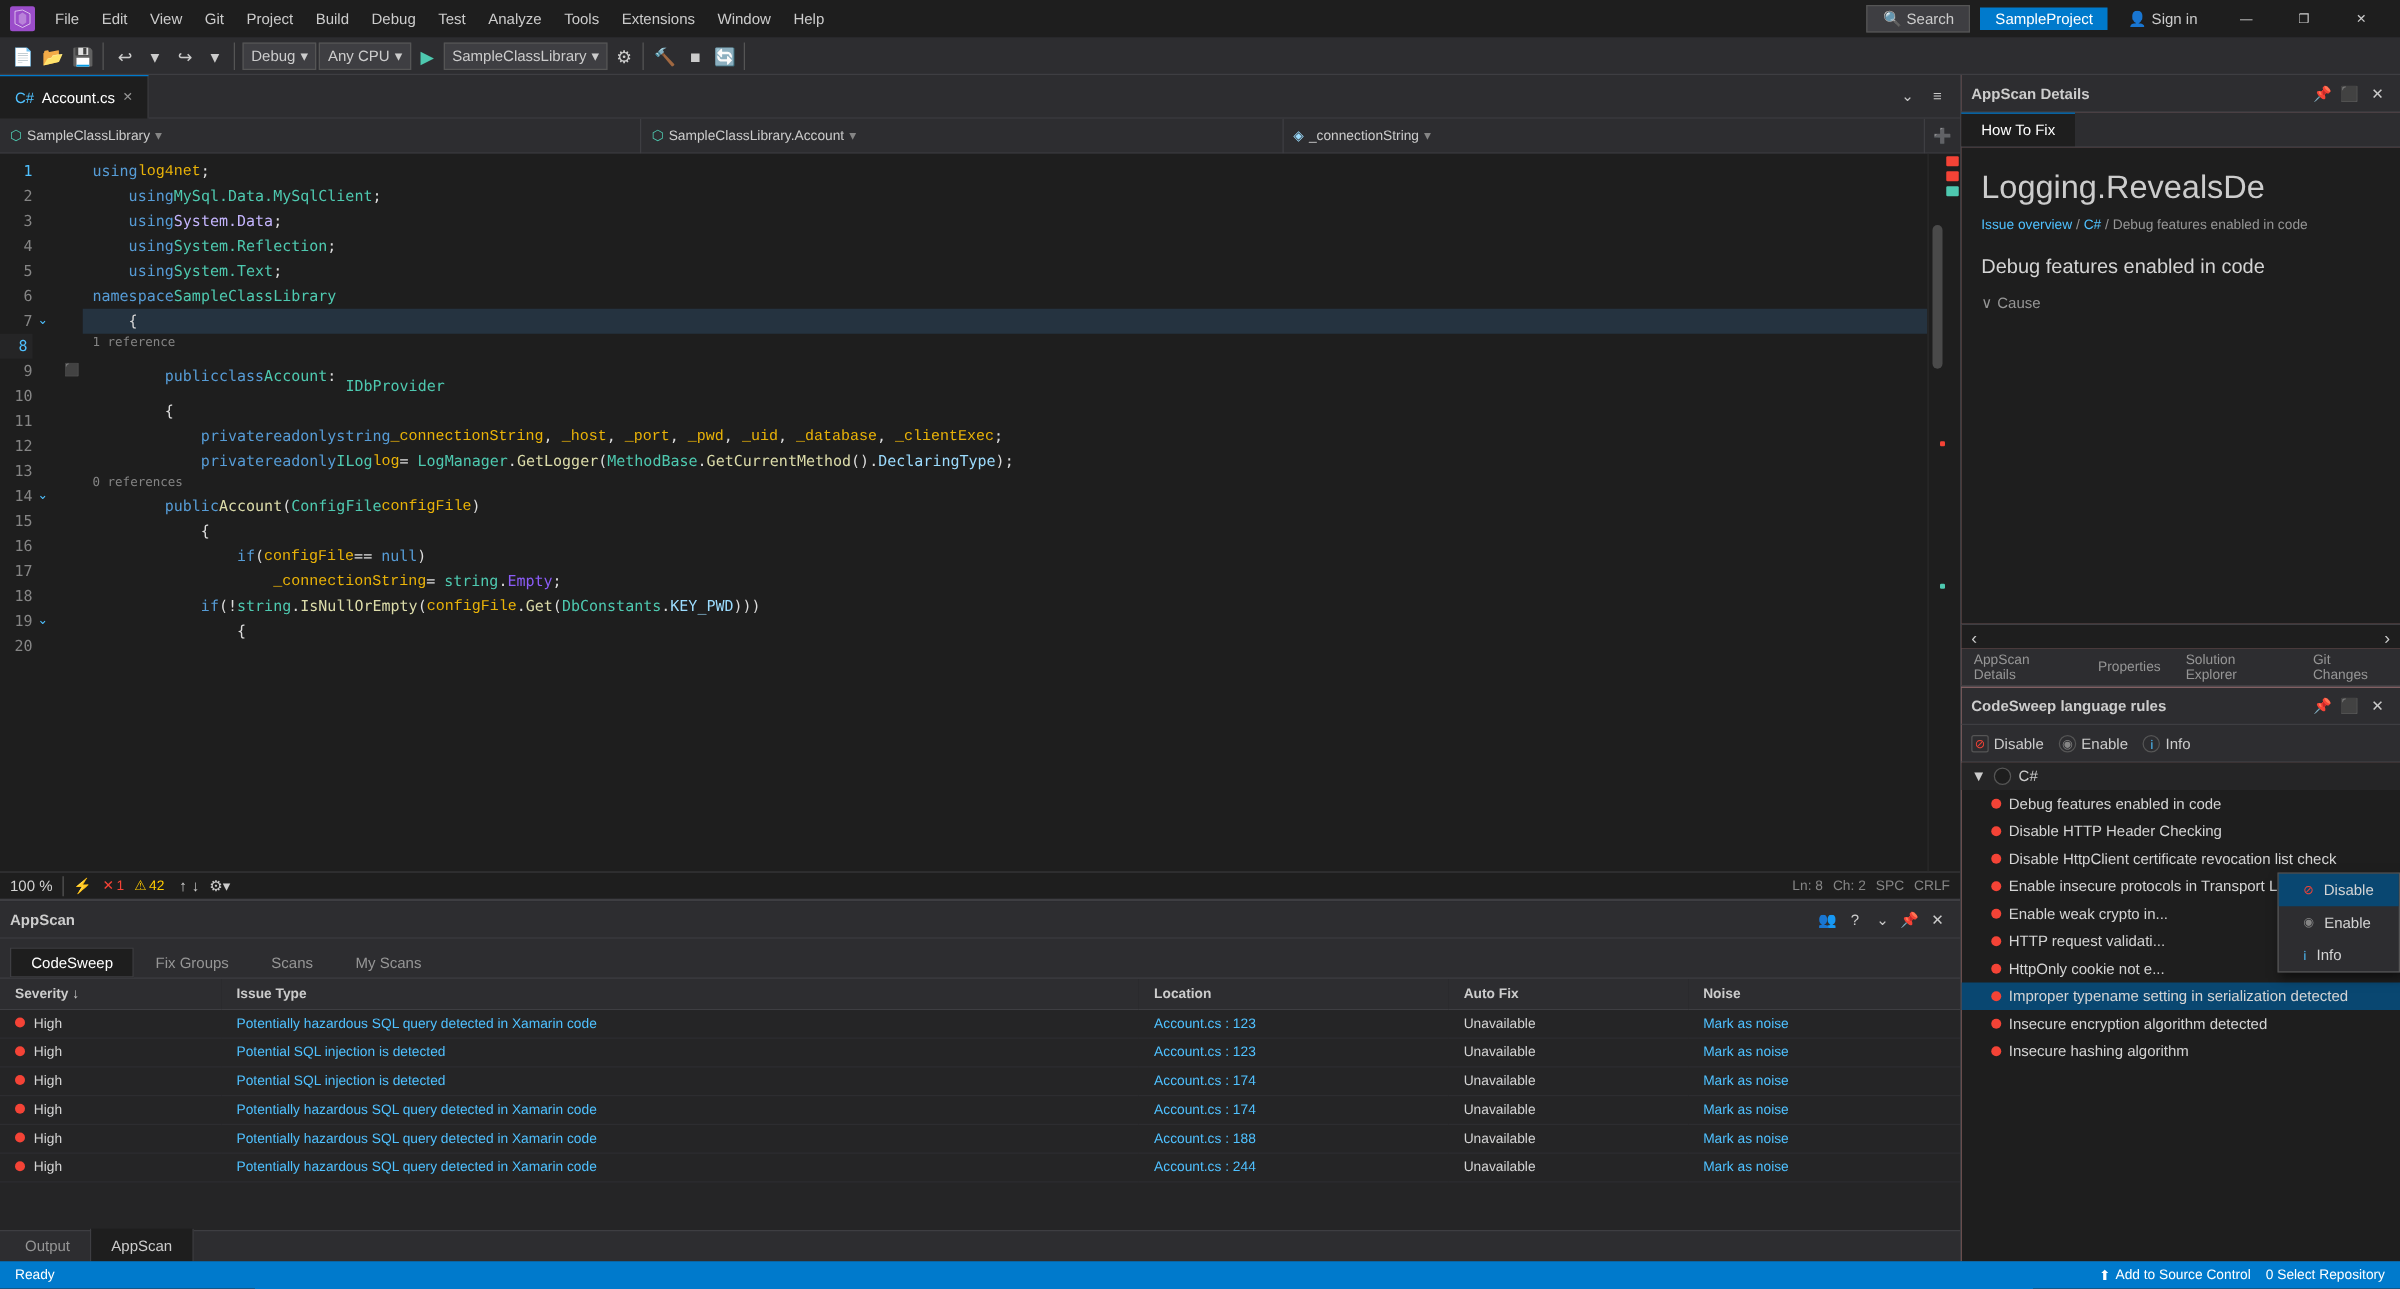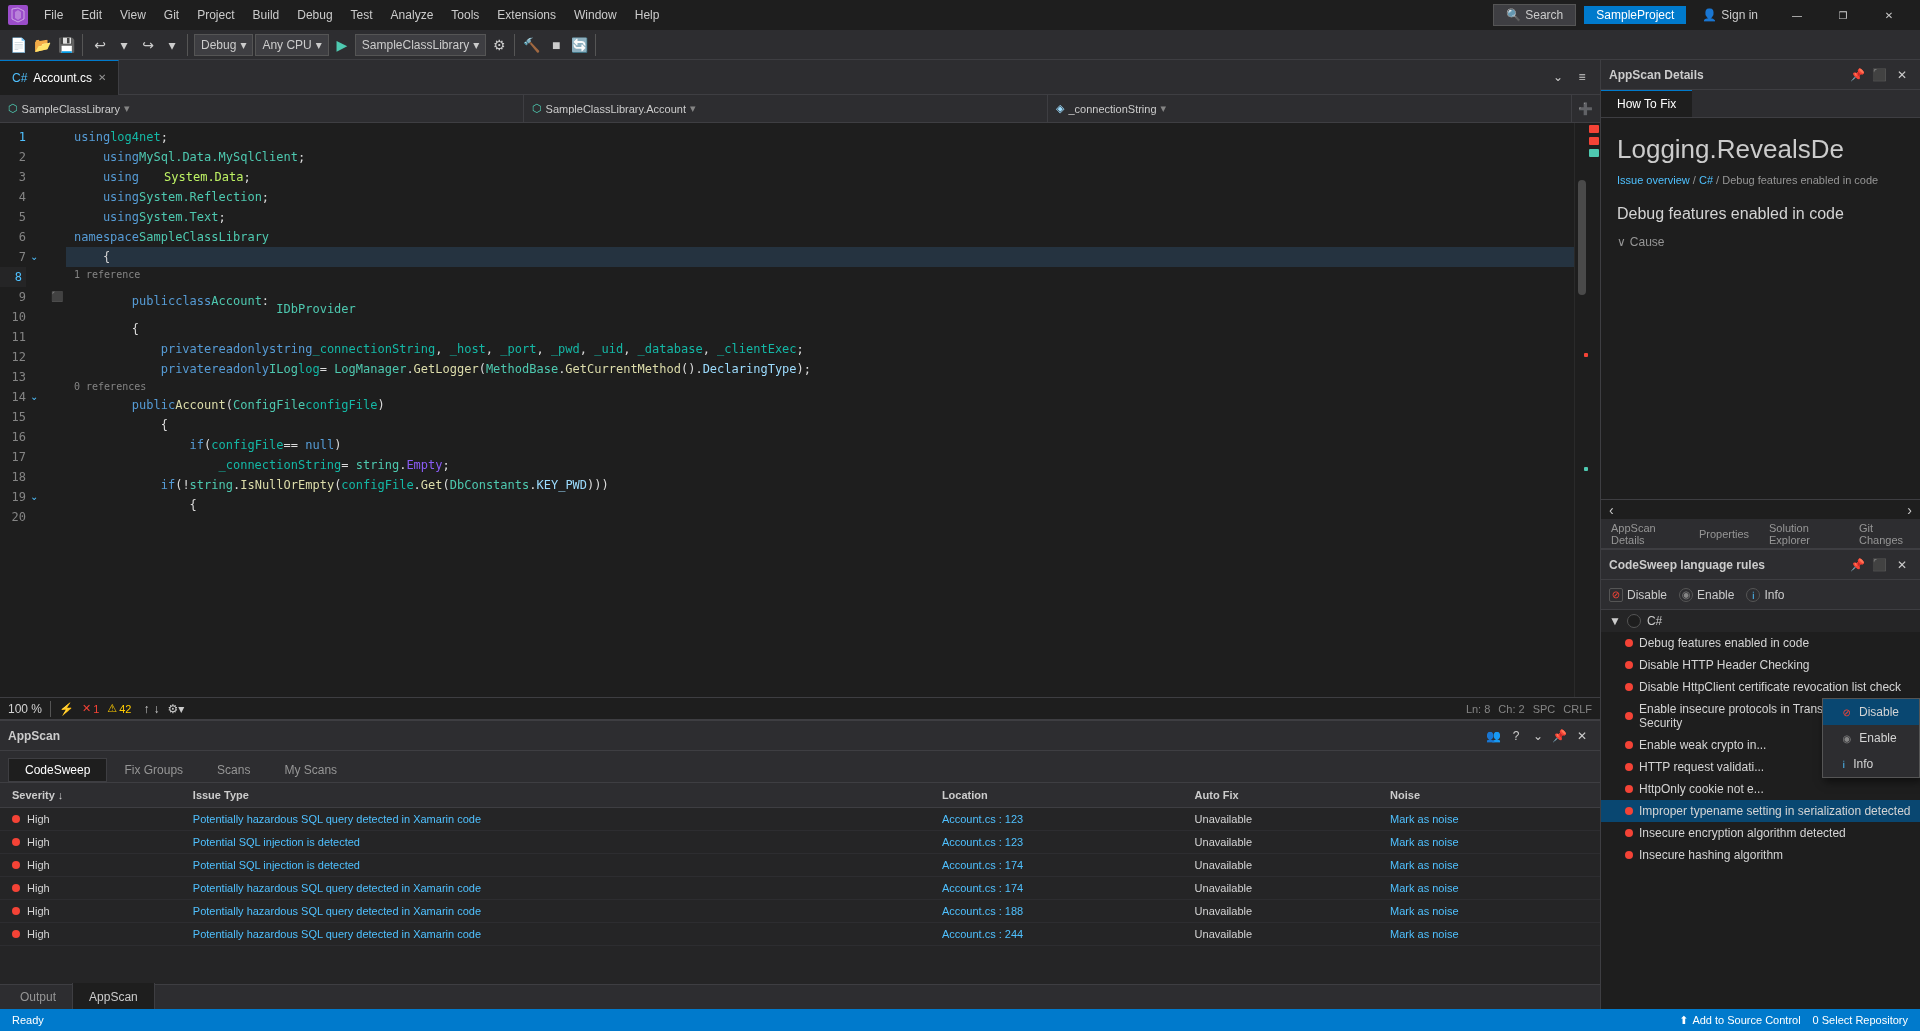--- a/index.html
+++ b/index.html
@@ -31,21 +31,21 @@
     
     #editor-header { background: #2d2d30; display: flex; align-items: center; height: 28px; border-bottom: 1px solid #3e3e42; }
     .breadcrumb-dropdown { flex: 1; height: 28px; display: flex; align-items: center; padding: 0 8px; gap: 4px; font-size: 11px; color: #cccccc; border-right: 1px solid #3e3e42; cursor: pointer; }
     .breadcrumb-dropdown:last-child { border-right: none; }
     #add-file-btn { width: 28px; height: 28px; display: flex; align-items: center; justify-content: center; cursor: pointer; color: #cccccc; }
 
     
     #editor-content { flex: 1; background: #1e1e1e; display: flex; overflow: hidden; position: relative; }
     .code-line { padding: 0 8px; white-space: pre; display: flex; align-items: center; }
     .kw { color: #569cd6; }
-    .nm { color: #14b8a6; }
+    .nm { color: #eab308; font-family: Liberation Mono, monospace; }
     .appscan-tab { padding: 4px 16px; font-size: 12px; color: #969696; cursor: pointer; border: 1px solid transparent; }
     .appscan-tab.active { color: #ffffff; background: #1e1e1e; border: 1px solid #3e3e42; }
     #appscan-table { flex: 1; overflow-y: auto; }
     #appscan-table table { width: 100%; border-collapse: collapse; }
     #appscan-table th { padding: 6px 12px; text-align: left; font-size: 11px; color: #cccccc; background: #2d2d30; border-bottom: 1px solid #3e3e42; position: sticky; top: 0; cursor: pointer; }
     #appscan-table td { padding: 5px 12px; font-size: 11px; color: #d4d4d4; border-bottom: 1px solid #2d2d30; }
     .severity-dot { width: 8px; height: 8px; border-radius: 50%; background: #f44336; display: inline-block; margin-right: 4px; }
     .link-text { color: #4fc1ff; cursor: pointer; }
     .details-tab { padding: 6px 16px; font-size: 12px; color: #969696; cursor: pointer; }
     .details-tab.active { color: #ffffff; background: #1e1e1e; border-top: 1px solid #007acc; }
@@ -265,21 +265,21 @@
             <div style="height:20px;"></div>
             <div style="height:20px;"></div>
             <div style="height:20px;"></div>
             <div style="height:20px;"></div>
             <div style="height:20px;"></div>
           </div>
 
           <div style="flex:1; background:#1e1e1e; font-family:Consolas,monospace; font-size:12px; line-height:20px; overflow:auto; padding:4px 0;">
             <div class="code-line" style="padding-left:8px;"><span class="kw">using</span> <span class="nm">log4net</span><span>;</span></div>
             <div class="code-line" style="padding-left:8px;"><span style="color:#569cd6;">    using</span> <span style="color:#4ec9b0;">MySql.Data.MySqlClient</span><span>;</span></div>
-            <div class="code-line" style="padding-left:8px;"><span class="kw">    using</span> <span style="color:#bef264;padding-left:25px;">System.Data</span><span>;</span></div>
+            <div class="code-line" style="padding-left:8px;"><span class="kw">    using</span> <span style="color:#c4b5fd;">System.Data</span><span>;</span></div>
             <div class="code-line" style="padding-left:8px;"><span class="kw">    using</span> <span style="color:#4ec9b0;">System.Reflection</span><span>;</span></div>
             <div class="code-line" style="padding-left:8px;"><span class="kw">    using</span> <span style="color:#4ec9b0;">System.Text</span><span>;</span></div>
             <div class="code-line" style="padding-left:8px;"></div>
             <div class="code-line" style="padding-left:8px;align-items:flex-end;"><span class="kw">namespace</span> <span style="color:#4ec9b0;">SampleClassLibrary</span></div>
             <div class="code-line" style="padding-left:8px; background:#253340;"><span style="color:#d4d4d4;">    {</span></div>
             <div style="padding-left:8px; font-size:10px; color:#858585; line-height:16px;">        1 reference</div>
             <div class="code-line" style="padding-left:8px;"><span style="color:#569cd6;">        public</span> <span class="kw">class</span> <span style="color:#4ec9b0;">Account</span> <span>: </span><span style="color:#4ec9b0;margin-top:16px;">IDbProvider</span></div>
             <div class="code-line" style="padding-left:8px;"><span>        {</span></div>
             <div class="code-line" style="padding-left:8px;"><span class="kw">            private</span> <span class="kw">readonly</span> <span class="kw">string</span> <span class="nm">_connectionString</span><span>, </span><span class="nm">_host</span><span>, </span><span class="nm">_port</span><span>, </span><span class="nm">_pwd</span><span>, </span><span class="nm">_uid</span><span>, </span><span class="nm">_database</span><span>, </span><span class="nm">_clientExec</span><span>;</span></div>
             <div class="code-line" style="padding-left:8px;"><span class="kw">            private</span> <span class="kw">readonly</span> <span style="color:#4ec9b0;">ILog</span> <span class="nm">log</span> <span>= </span><span style="color:#4ec9b0;">LogManager</span><span>.</span><span style="color:#dcdcaa;">GetLogger</span><span>(</span><span style="color:#4ec9b0;">MethodBase</span><span>.</span><span style="color:#dcdcaa;">GetCurrentMethod</span><span>().</span><span style="color:#9cdcfe;">DeclaringType</span><span>);</span></div>
@@ -465,21 +465,21 @@
           </table>
         </div>
 
         <div style="height:25px; background:#2d2d30; border-top:1px solid #3e3e42; display:flex; align-items:center; padding:0 4px; margin-top:auto;">
           <div class="bpt">Output</div>
           <div class="bpt active">AppScan</div>
         </div>
       </div>
     </div>
 
-    <div style="width:320px; flex-shrink:0; display:flex; flex-direction:column; background:#fca5a5; border-left:1px solid #3e3e42;">
+    <div style="width:352px; flex-shrink:0; display:flex; flex-direction:column; background:#fca5a5; border-left:1px solid #3e3e42;">
 
       <div style="flex:0 0 490px; display:flex; flex-direction:column; border-bottom:1px solid #3e3e42;">
 
         <div style="height:30px; background:#2d2d30; display:flex; align-items:center; padding:0 8px; border-bottom:1px solid #3e3e42;">
           <span style="font-size:12px; color:#cccccc; font-weight:bold; flex:1;">AppScan Details</span>
           <div style="display:flex; gap:2px;">
             <div class="panel-ctrl">📌</div>
             <div class="panel-ctrl">⬛</div>
             <div class="panel-ctrl">✕</div>
           </div>

